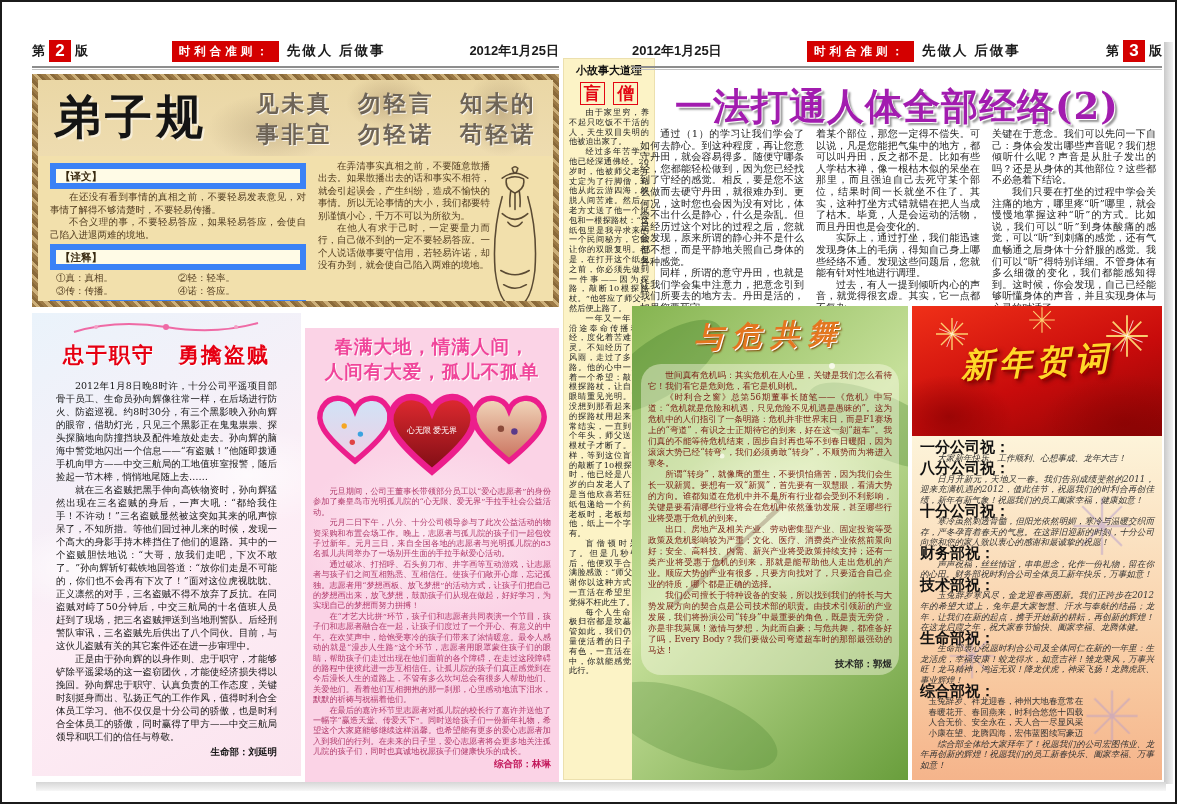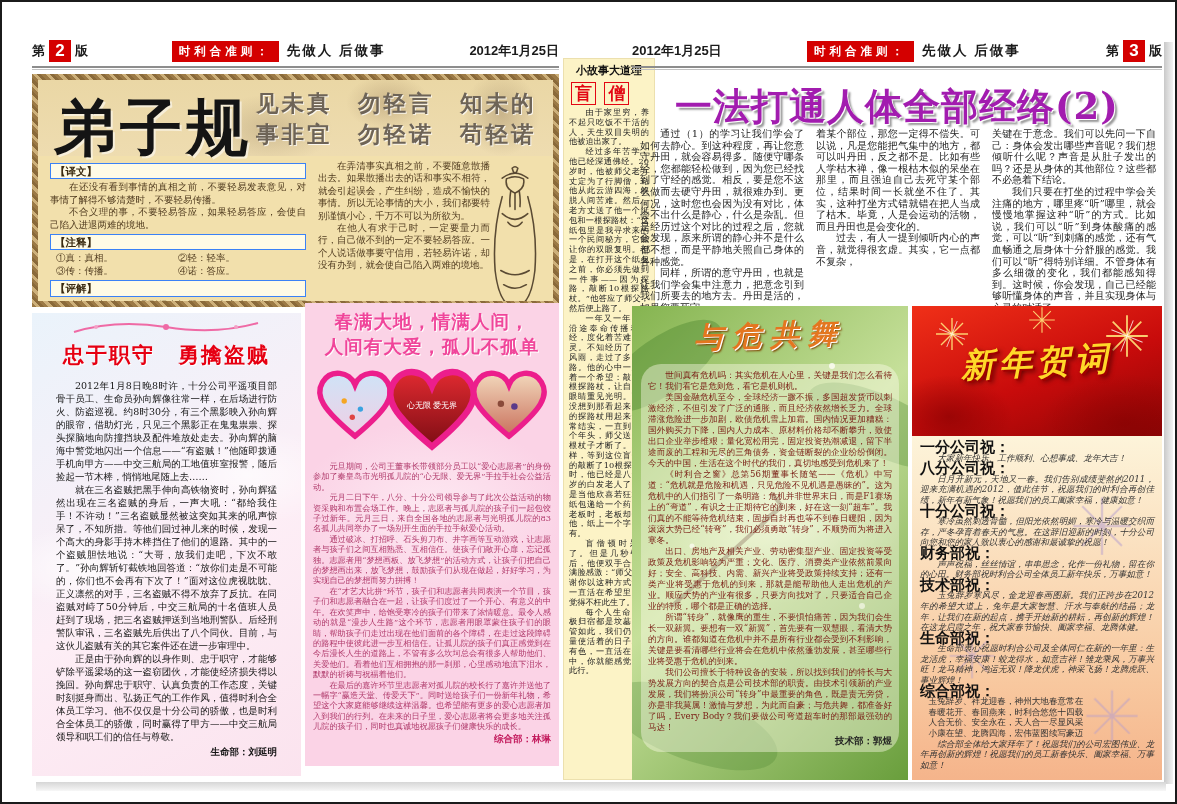--- a/index.html
+++ b/index.html
@@ -25,61 +25,61 @@
   
   .dizigui { left:30px; top:72px; width:527px; height:233px; padding:6px;
     background:repeating-linear-gradient(45deg,#9c7a46 0 3px,#cdb07a 3px 6px,#8a6a3a 6px 9px); }
   .dz-inner { position:relative; width:100%; height:100%; background:#f2e0ac; overflow:hidden; }
   .dz-band { position:absolute; left:0; top:0; right:0; height:76px;
     background:
       radial-gradient(60px 40px at 68% 30%, rgba(120,90,60,.28), transparent 70%),
       radial-gradient(90px 50px at 45% 65%, rgba(105,82,56,.22), transparent 70%),
       radial-gradient(55px 60px at 90% 45%, rgba(120,95,68,.30), transparent 70%),
       linear-gradient(#ead7a5,#eedcb0); }
-  .dz-title { position:absolute; left:16px; top:6px; font-size:62px; font-weight:900;
+  .dz-title { position:absolute; left:16px; top:6px; font-size:47px; font-weight:900;
     color:#141414; letter-spacing:4px; text-shadow:2px 2px 0 rgba(255,255,255,.55); }
   .dz-verse { position:absolute; left:218px; top:8px; font-weight:bold; font-size:22.5px;
     line-height:31px; color:#6e6457; letter-spacing:3px;
     text-shadow:1px 1px 0 rgba(255,255,255,.8); white-space:nowrap; }
   .dz-body { position:absolute; top:80px; left:12px; right:8px; bottom:4px; font-size:9.5px;
     line-height:12.4px; color:#4f3a1e; text-align:justify; }
   .dz-col-l { position:absolute; left:0; top:0; width:256px; }
   .dz-col-r { position:absolute; left:268px; top:0; width:172px; }
-  .dz-head { background:#fffbe6; border:1px solid #3b82f6; font-weight:bold; font-size:10.5px;
+  .dz-head { background:#fffbe6; border:6px solid #3b82f6; font-weight:bold; font-size:10.5px;
     color:#3a2a10; padding:1px 4px; margin:3px 0 2px 0; }
   .dz-body p { text-indent:2em; }
   .dz-zhushi { display:grid; grid-template-columns:1fr 1fr; padding:0 6px; }
   .dz-fig { position:absolute; right:2px; top:84px; width:72px; height:142px; }
 
   
   .zhongyu { left:30px; top:311px; width:269px; height:463px; padding:8px 24px;
     background:
       radial-gradient(120px 60px at 20% 55%, rgba(255,255,255,.8), transparent 70%),
       radial-gradient(140px 70px at 80% 35%, rgba(255,255,255,.7), transparent 70%),
       linear-gradient(150deg,#eaf3fb,#fdeef6 55%,#fbe3ee); overflow:hidden; }
   .zy-title { text-align:center; font-size:21px; font-weight:900; color:#e60012;
     letter-spacing:2px; text-shadow:1px 1px 0 #fff; margin-top:20px; }
   .zy-body { margin-top:10px; font-size:9.5px; line-height:13px; text-align:justify; color:#141414; }
   .zy-body p { text-indent:2em; }
   .byline { font-weight:bold; font-size:9.5px; text-align:right; margin-top:2px; }
 
   
-  .chunman { left:303px; top:301px; width:254px; height:463px; padding:6px 8px;
+  .chunman { left:303px; top:326px; width:254px; height:463px; padding:6px 8px;
     background:radial-gradient(180px 120px at 50% 45%, #fde9f2, #fbd3e6 75%); overflow:hidden; }
   .cm-title { text-align:center; font-size:18.5px; font-weight:900; color:#f0459a;
     line-height:25px; text-shadow:1px 1px 0 #fff; letter-spacing:1px; }
   .cm-body { margin-top:4px; font-size:8.2px; line-height:10.4px; text-align:justify; color:#b03a6b; }
   .cm-body p { text-indent:2em; }
   .cm-byline { color:#c2185b; }
 
   
   .midcol { left:561px; top:56px; width:92px; height:722px; background:#fcf3c6;
     border:1px solid #ece0ae; padding:4px 5px; overflow:hidden; }
   .mc-kicker { font-size:11px; font-weight:900; text-align:center; color:#111; }
-  .mc-title { margin:4px 0 3px 0; }
+  .mc-title { text-align:center; margin:4px 0 3px 0; }
   .mc-title span { display:inline-block; border:1.5px solid #e30613; color:#e30613;
     font-size:17px; font-weight:900; padding:0 3px; margin:0 2px; line-height:21px; }
   .mc-body { font-size:8.2px; line-height:9.8px; text-align:justify; color:#222; }
   .mc-body p { text-indent:2em; }
 
   
   .ma-title { left:630px; top:80px; width:530px; text-align:center; font-size:37px;
     font-weight:900; color:#a21caf; letter-spacing:1px;
     text-shadow:1px 1px 0 #fff, 3px 3px 2px #9a9a9a; }
   .ma-col { top:126px; width:164px; height:178px; overflow:hidden; font-size:10px;
@@ -279,20 +279,21 @@
   </div>
   <div class="abs rule" style="left:630px; top:64px; width:530px;"></div>
 
   <div class="abs ma-title serif">一法打通人体全部经络(2)</div>
   <div class="abs ma-col serif" style="left:638px;">
     <p>通过（1）的学习让我们学会了如何去静心。到这种程度，再让您意守丹田，就会容易得多。随便守哪条经，您都能轻松做到，因为您已经找到了守经的感觉。相反，要是您不这么做而去硬守丹田，就很难办到。更何况，这时您也会因为没有对比，体会不出什么是静心，什么是杂乱。但是经历过这个对比的过程之后，您就会发现，原来所谓的静心并不是什么都不想，而是平静地关照自己身体的各种感觉。</p>
     <p>同样，所谓的意守丹田，也就是让我们学会集中注意力，把意念引到我们所要去的地方去。丹田是活的，如果您要死守</p>
   </div>
   <div class="abs ma-col serif" style="left:814px;">
     <p class="noind">着某个部位，那您一定得不偿失。可以说，凡是您能把气集中的地方，都可以叫丹田，反之都不是。比如有些人学枯木禅，像一根枯木似的呆坐在那里，而且强迫自己去死守某个部位，结果时间一长就坐不住了。其实，这种打坐方式错就错在把人当成了枯木。毕竟，人是会运动的活物，而且丹田也是会变化的。</p>
+    <p>实际上，通过打坐，我们能迅速发现身体上的毛病，得知自己身上哪些经络不通。发现这些问题后，您就能有针对性地进行调理。</p>
     <p>过去，有人一提到倾听内心的声音，就觉得很玄虚。其实，它一点都不复杂，</p>
   </div>
   <div class="abs ma-col serif" style="left:990px;">
     <p class="noind">关键在于意念。我们可以先问一下自己：身体会发出哪些声音呢？我们想倾听什么呢？声音是从肚子发出的吗？还是从身体的其他部位？这些都不必急着下结论。</p>
     <p>我们只要在打坐的过程中学会关注痛的地方，哪里疼“听”哪里，就会慢慢地掌握这种“听”的方式。比如说，我们可以“听”到身体酸痛的感觉，可以“听”到刺痛的感觉，还有气血畅通之后身体十分舒服的感觉。我们可以“听”得特别详细。不管身体有多么细微的变化，我们都能感知得到。这时候，你会发现，自己已经能够听懂身体的声音，并且实现身体与心灵的对话了。</p>
 
   </div>
 
   <div class="abs weiji">
     <svg class="abs" style="left:0; top:0; width:276px; height:474px;" viewBox="0 0 276 474">
@@ -302,24 +303,23 @@
       <path d="M40 300 L150 200 M150 200 L135 212 M150 200 L140 188" stroke="#5a3a20" stroke-width="4" fill="none" opacity="0.5"></path>
       <circle cx="200" cy="60" r="3" fill="#ffffff" opacity="0.8"></circle>
         <circle cx="90" cy="150" r="2.5" fill="#ffffff" opacity="0.7"></circle>
       <circle cx="230" cy="300" r="3" fill="#ffffff" opacity="0.6"></circle>
         <circle cx="60" cy="240" r="2.5" fill="#ffffff" opacity="0.7"></circle>
     </svg>
     <div class="wj-title serif">与危共舞</div>
     <div class="wj-panel" style="position:relative;">
       <div class="wj-body serif">
         <p>世间真有危机吗：其实危机在人心里，关键是我们怎么看待它！我们看它是危则危，看它是机则机。</p>
-        <p>美国金融危机至今，全球经济一蹶不振，多国超发货币以刺激经济，不但引发了广泛的通胀，而且经济依然增长乏力。全球滞涨危险进一步加剧，欧债危机雪上加霜。国内情况更加糟糕：国外购买力下降，国内人力成本、原材料价格却不断攀升，致使出口企业举步维艰；量化宽松用完，固定投资热潮减退，留下半途而废的工程和无尽的三角债务，资金链断裂的企业纷纷倒闭。今天的中国，生活在这个时代的我们，真切地感受到危机来了！</p>
         <p>《时利合之窗》总第56期董事长随笔——《危机》中写道：“危机就是危险和机遇，只见危险不见机遇是愚昧的”。这为危机中的人们指引了一条明路：危机并非世界末日，而是F1赛场上的“弯道”，有识之士正期待它的到来，好在这一刻“超车”。我们真的不能等待危机结束，固步自封再也等不到春日暖阳，因为滚滚大势已经“转弯”，我们必须勇敢“转身”，不顺势而为将进入寒冬。</p>
+        <p>所谓“转身”，就像鹰的重生，不要惧怕痛苦，因为我们会生长一双新翼。要想有一双“新翼”，首先要有一双慧眼，看清大势的方向。谁都知道在危机中并不是所有行业都会受到不利影响，关键是要看清哪些行业将会在危机中依然蓬勃发展，甚至哪些行业将受惠于危机的到来。</p>
         <p>出口、房地产及相关产业、劳动密集型产业、固定投资等受政策及危机影响较为严重；文化、医疗、消费类产业依然前景向好；安全、高科技、内需、新兴产业将受政策持续支持；还有一类产业将受惠于危机的到来，那就是能帮助他人走出危机的产业。顺应大势的产业有很多，只要方向找对了，只要适合自己企业的特质，哪个都是正确的选择。</p>
-        <p>所谓“转身”，就像鹰的重生，不要惧怕痛苦，因为我们会生长一双新翼。要想有一双“新翼”，首先要有一双慧眼，看清大势的方向。谁都知道在危机中并不是所有行业都会受到不利影响，关键是要看清哪些行业将会在危机中依然蓬勃发展，甚至哪些行业将受惠于危机的到来。</p>
         <p>我们公司擅长于特种设备的安装，所以找到我们的特长与大势发展方向的契合点是公司技术部的职责。由技术引领新的产业发展，我们将扮演公司“转身”中最重要的角色，既是责无旁贷，亦是非我莫属！激情与梦想，为此而自豪；与危共舞，都准备好了吗，Every Body？我们要做公司弯道超车时的那部最强劲的马达！</p>
         <div class="byline wj-byline">技术部：郭煜</div>
       </div>
     </div>
   </div>
 
   <div class="abs greet">
     <div class="gr-banner">
       <svg class="bursts" viewBox="0 0 250 130">
         <g stroke="#ffe27a" stroke-width="1.4" opacity="0.9">

